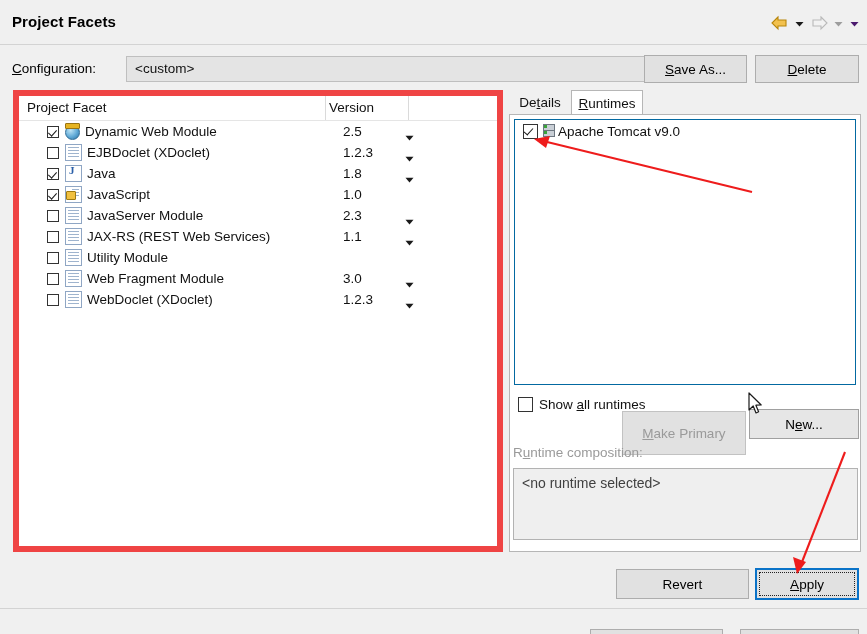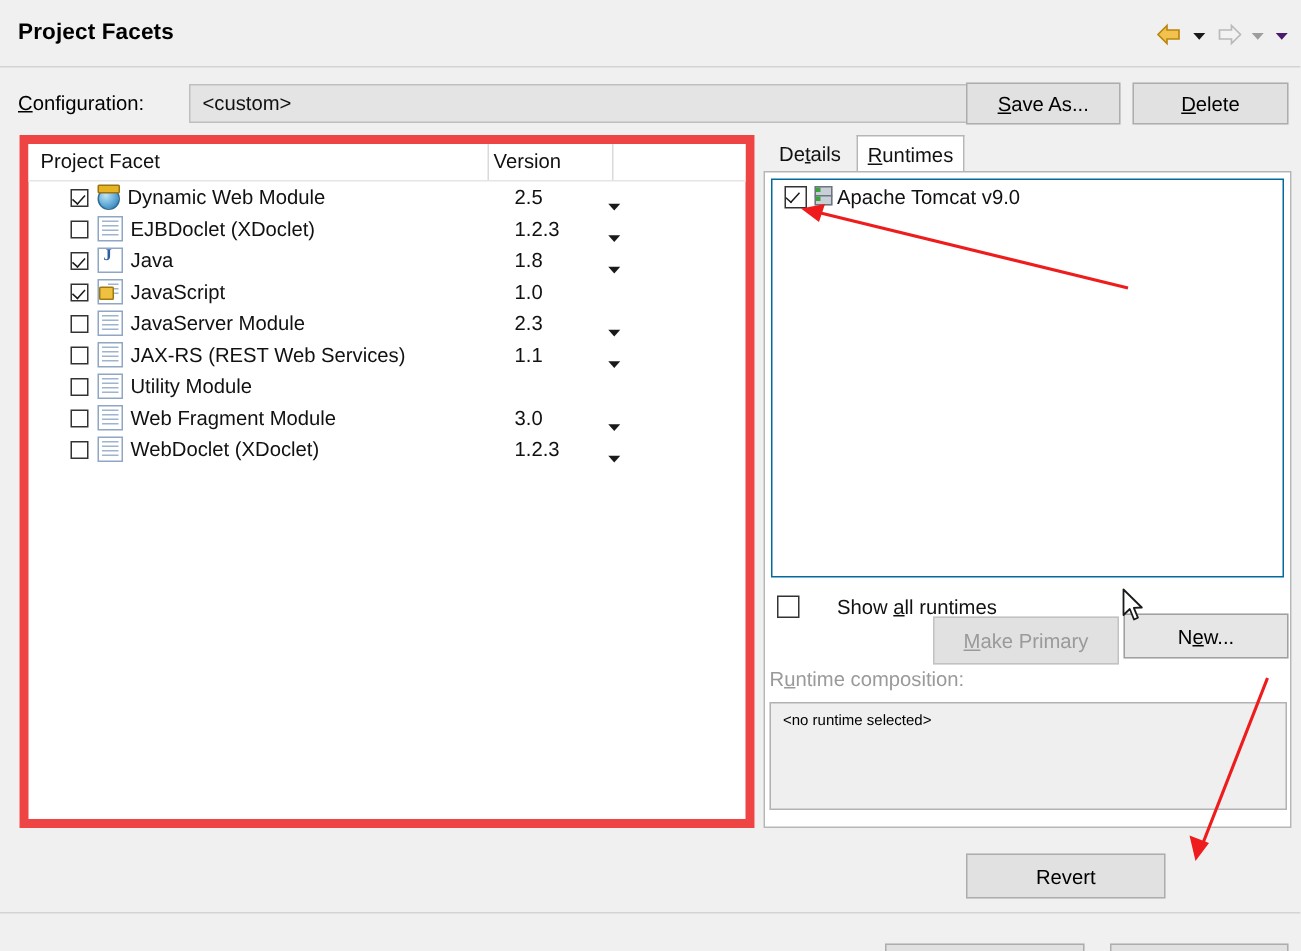--- a/index.html
+++ b/index.html
@@ -88,36 +88,36 @@
   .rt-cb{width:13px;height:13px;border:1px solid #333;background:#fff;position:relative;flex:none;}
   .rt-cb.checked::after{content:"";position:absolute;left:2px;top:1px;width:4px;height:8px;
       border:solid #1a1a1a;border-width:0 1.7px 1.7px 0;transform:rotate(42deg);}
   .rt-icon{width:15px;height:15px;margin-left:3px;flex:none;position:relative;}
   .rt-icon .srv{position:absolute;left:2px;top:0;width:10px;height:5px;background:#c9cfd6;border:1px solid #6d7680;}
   .rt-icon .srv2{position:absolute;left:2px;top:6px;width:10px;height:5px;background:#c9cfd6;border:1px solid #6d7680;}
   .rt-icon .grn{position:absolute;left:3px;top:1px;width:3px;height:3px;background:#3ba33b;}
   .rt-icon .grn2{position:absolute;left:3px;top:7px;width:3px;height:3px;background:#3ba33b;}
   .rt-name{margin-left:2px;font-size:13.5px;color:#111;white-space:nowrap;}
 
-  .chk-line{position:absolute;left:8px;top:282px;display:flex;align-items:center;gap:19px;}
+  .chk-line{position:absolute;left:8px;top:282px;display:flex;align-items:center;}
   .chk-box{width:13px;height:13px;border:1px solid #333;background:#fff;flex:none;}
   .chk-lbl{margin-left:6px;font-size:13.5px;color:#111;}
   .chk-lbl u{text-decoration:underline;}
 
-  #make-primary-btn{left:622px;top:411px;width:124px;height:32px;color:#9a9a9a;background:#e1e1e1;border:1px solid #c2c2c2;}
+  #make-primary-btn{left:622px;top:411px;width:124px;height:44px;color:#9a9a9a;background:#e1e1e1;border:1px solid #c2c2c2;}
   #new-btn{left:749px;top:409px;width:110px;height:30px;background:#e6e6e6;border:1px solid #a0a0a0;}
 
   .rc-label{position:absolute;left:513px;top:445px;font-size:13.5px;color:#9a9a9a;}
   .rc-label u{text-decoration:underline;text-decoration-color:#9a9a9a;}
   .rc-box{position:absolute;left:513px;top:468px;width:345px;height:72px;
           background:#efefef;border:1px solid #b2b2b2;box-sizing:border-box;}
-  .rc-text{position:absolute;left:8px;top:6px;font-size:10px;color:#000000;}
-
-  
-  #revert-btn{left:616px;top:569px;width:133px;height:30px;background:#e1e1e1;border:1px solid #adadad;margin-left:28px;}
+  .rc-text{position:absolute;left:8px;top:6px;font-size:14px;color:#404040;}
+
+  
+  #revert-btn{left:616px;top:569px;width:133px;height:30px;background:#e1e1e1;border:1px solid #adadad;}
   .apply-wrap{position:absolute;left:755px;top:568px;width:104px;height:32px;
               border:2px solid #0a73c8;box-sizing:border-box;background:#e1e1e1;}
   .apply-inner{position:absolute;left:2px;top:2px;right:2px;bottom:2px;
                border:1px dotted #222;box-sizing:border-box;display:flex;align-items:center;justify-content:center;
                font-size:13.5px;}
   .apply-inner u{text-decoration:underline;}
   .bottom-sep{position:absolute;left:0;top:608px;width:867px;height:1px;background:#d3d3d3;}
 
   
   .anno{position:absolute;left:0;top:0;width:867px;height:634px;pointer-events:none;}
@@ -306,20 +306,25 @@
     </div>
 
   <div class="rc-label"><span>R</span><u>u</u><span>ntime composition:</span></div>
   <div class="rc-box">
     <span class="rc-text">&lt;no runtime selected&gt;</span>
   </div>
 
   <div class="btn" id="revert-btn">
       <span>Revert</span>
     </div>
+  <div class="apply-wrap">
+    <div class="apply-inner">
+        <span><u>A</u><span>pply</span></span>
+      </div>
+  </div>
   <div class="bottom-sep"></div>
 
   <div class="ghost-btn" id="ghost-left"></div>
   <div class="ghost-btn" id="ghost-right"></div>
 
   <svg class="anno">
     <g>
       <line x1="752" y1="192" x2="543" y2="141" stroke="#ee1c1c" stroke-width="2.1"></line>
       <path d="M534 139 L550 136 L546 148 Z" fill="#ee1c1c"></path>
     </g>

